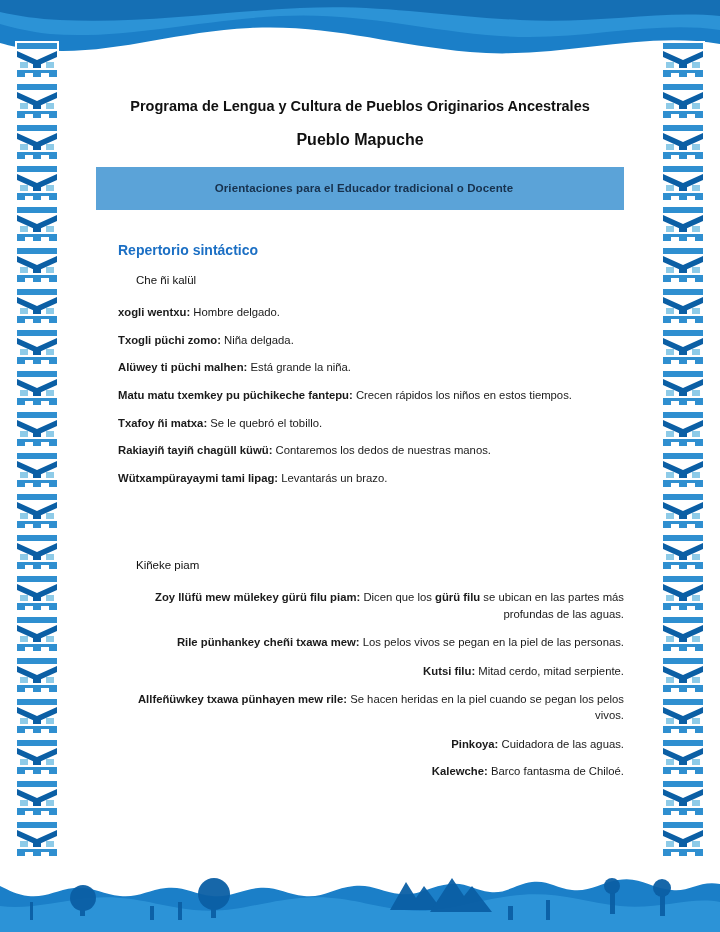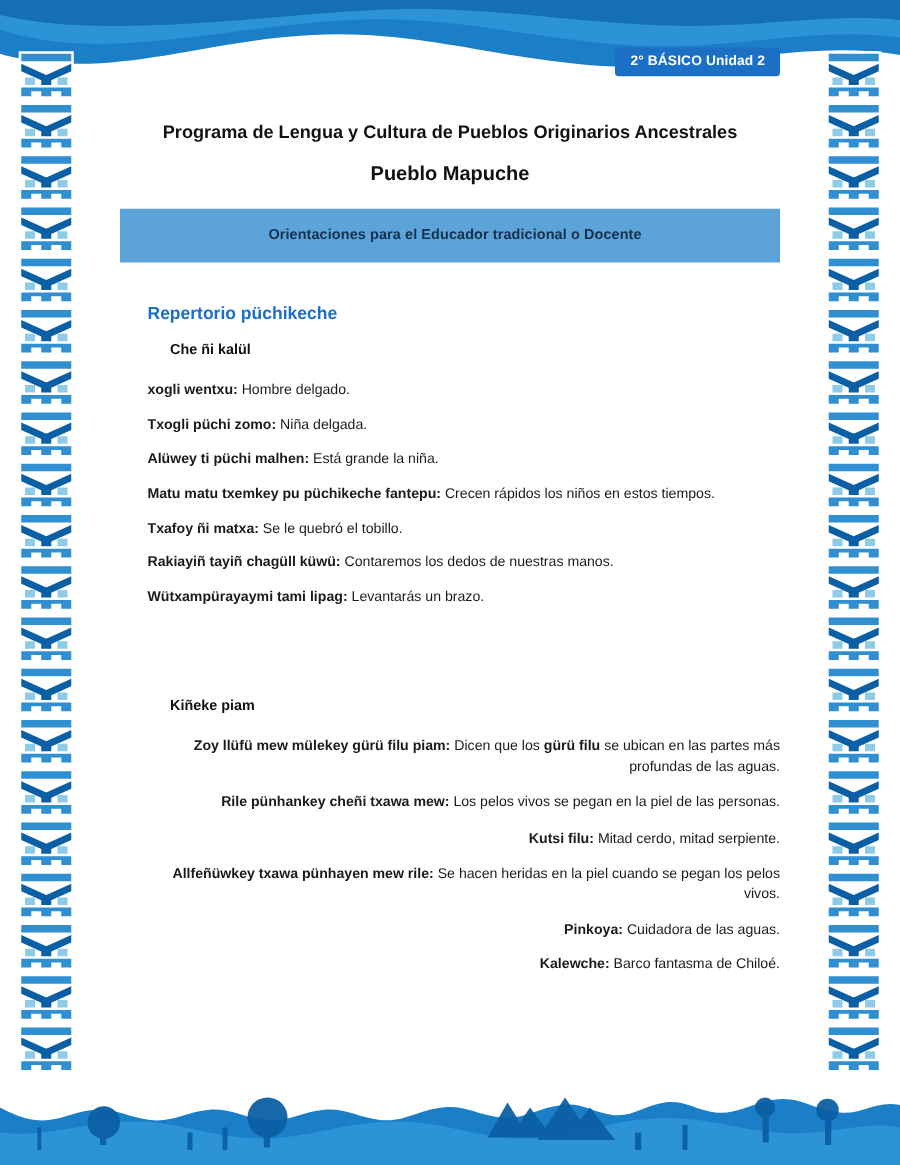--- a/index.html
+++ b/index.html
@@ -103,21 +103,21 @@
 
   .section-title {
     color: #1b6fc4;
     font-size: 14px;
     font-weight: bold;
     margin: 32px 0 0 22px;
   }
   .subsection-title {
     color: #111111;
     font-size: 11.5px;
-    font-weight: bold;
+    font-weight: normal;
     margin: 16px 0 0 40px;
   }
 
   .entries {
     margin: 18px 0 0 22px;
   }
   .entry {
     font-size: 11.3px;
     color: #1a1a1a;
     line-height: 1.45;
@@ -204,30 +204,29 @@
       <use href="#rm" y="533"></use>
         <use href="#rm" y="574"></use>
         <use href="#rm" y="615"></use>
         <use href="#rm" y="656"></use>
       <use href="#rm" y="697"></use>
         <use href="#rm" y="738"></use>
         <use href="#rm" y="779"></use>
     </svg>
   </div>
 
-  <div class="unit-badge">2° BÁSICO Unidad 2</div>
 
   <div class="content">
 
     <h1 class="doc-title">Programa de Lengua y Cultura de Pueblos Originarios Ancestrales</h1>
     <h2 class="doc-subtitle">Pueblo Mapuche</h2>
 
     <div class="blue-bar">Orientaciones para el Educador tradicional o Docente</div>
 
-    <div class="section-title">Repertorio püchikeche</div>
+    <div class="section-title">Repertorio sintáctico</div>
 
     <div class="subsection-title">Che ñi kalül</div>
     <div class="entries">
       <p class="entry">
         <span class="term">xogli wentxu:</span>
         <span class="gloss">Hombre delgado.</span>
       </p>
       <p class="entry">
         <span class="term">Txogli püchi zomo:</span>
         <span class="gloss">Niña delgada.</span>

